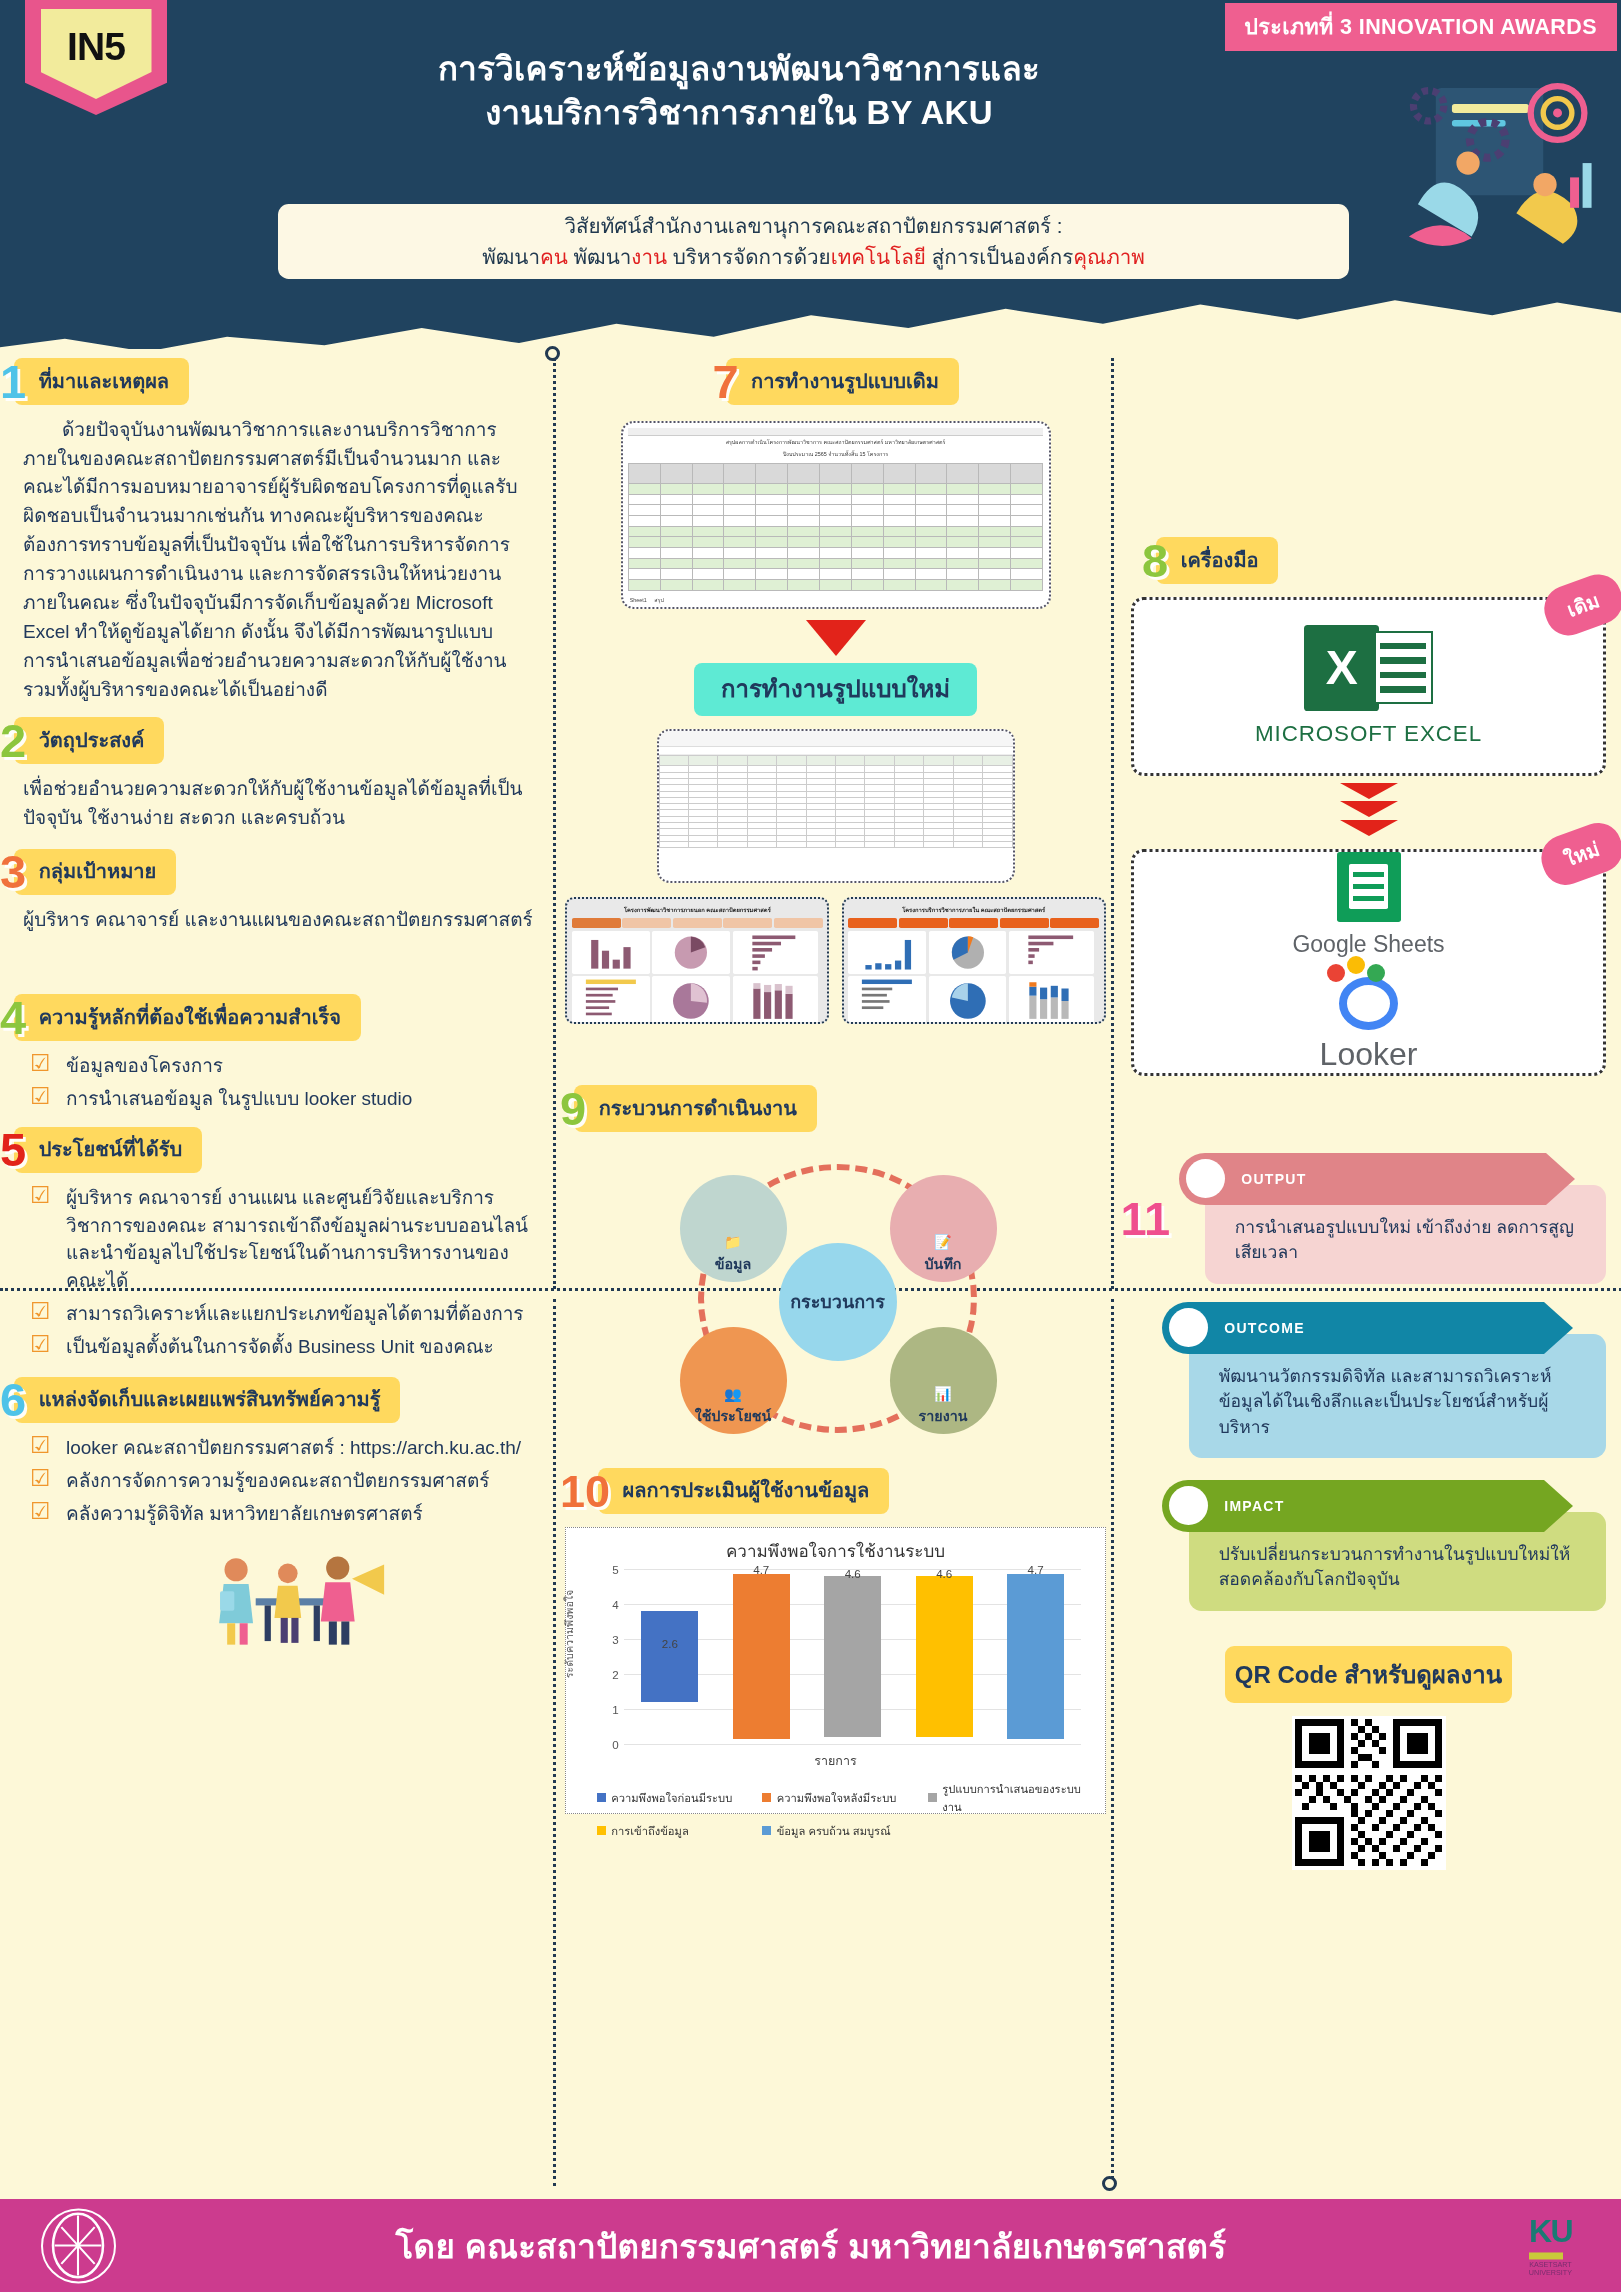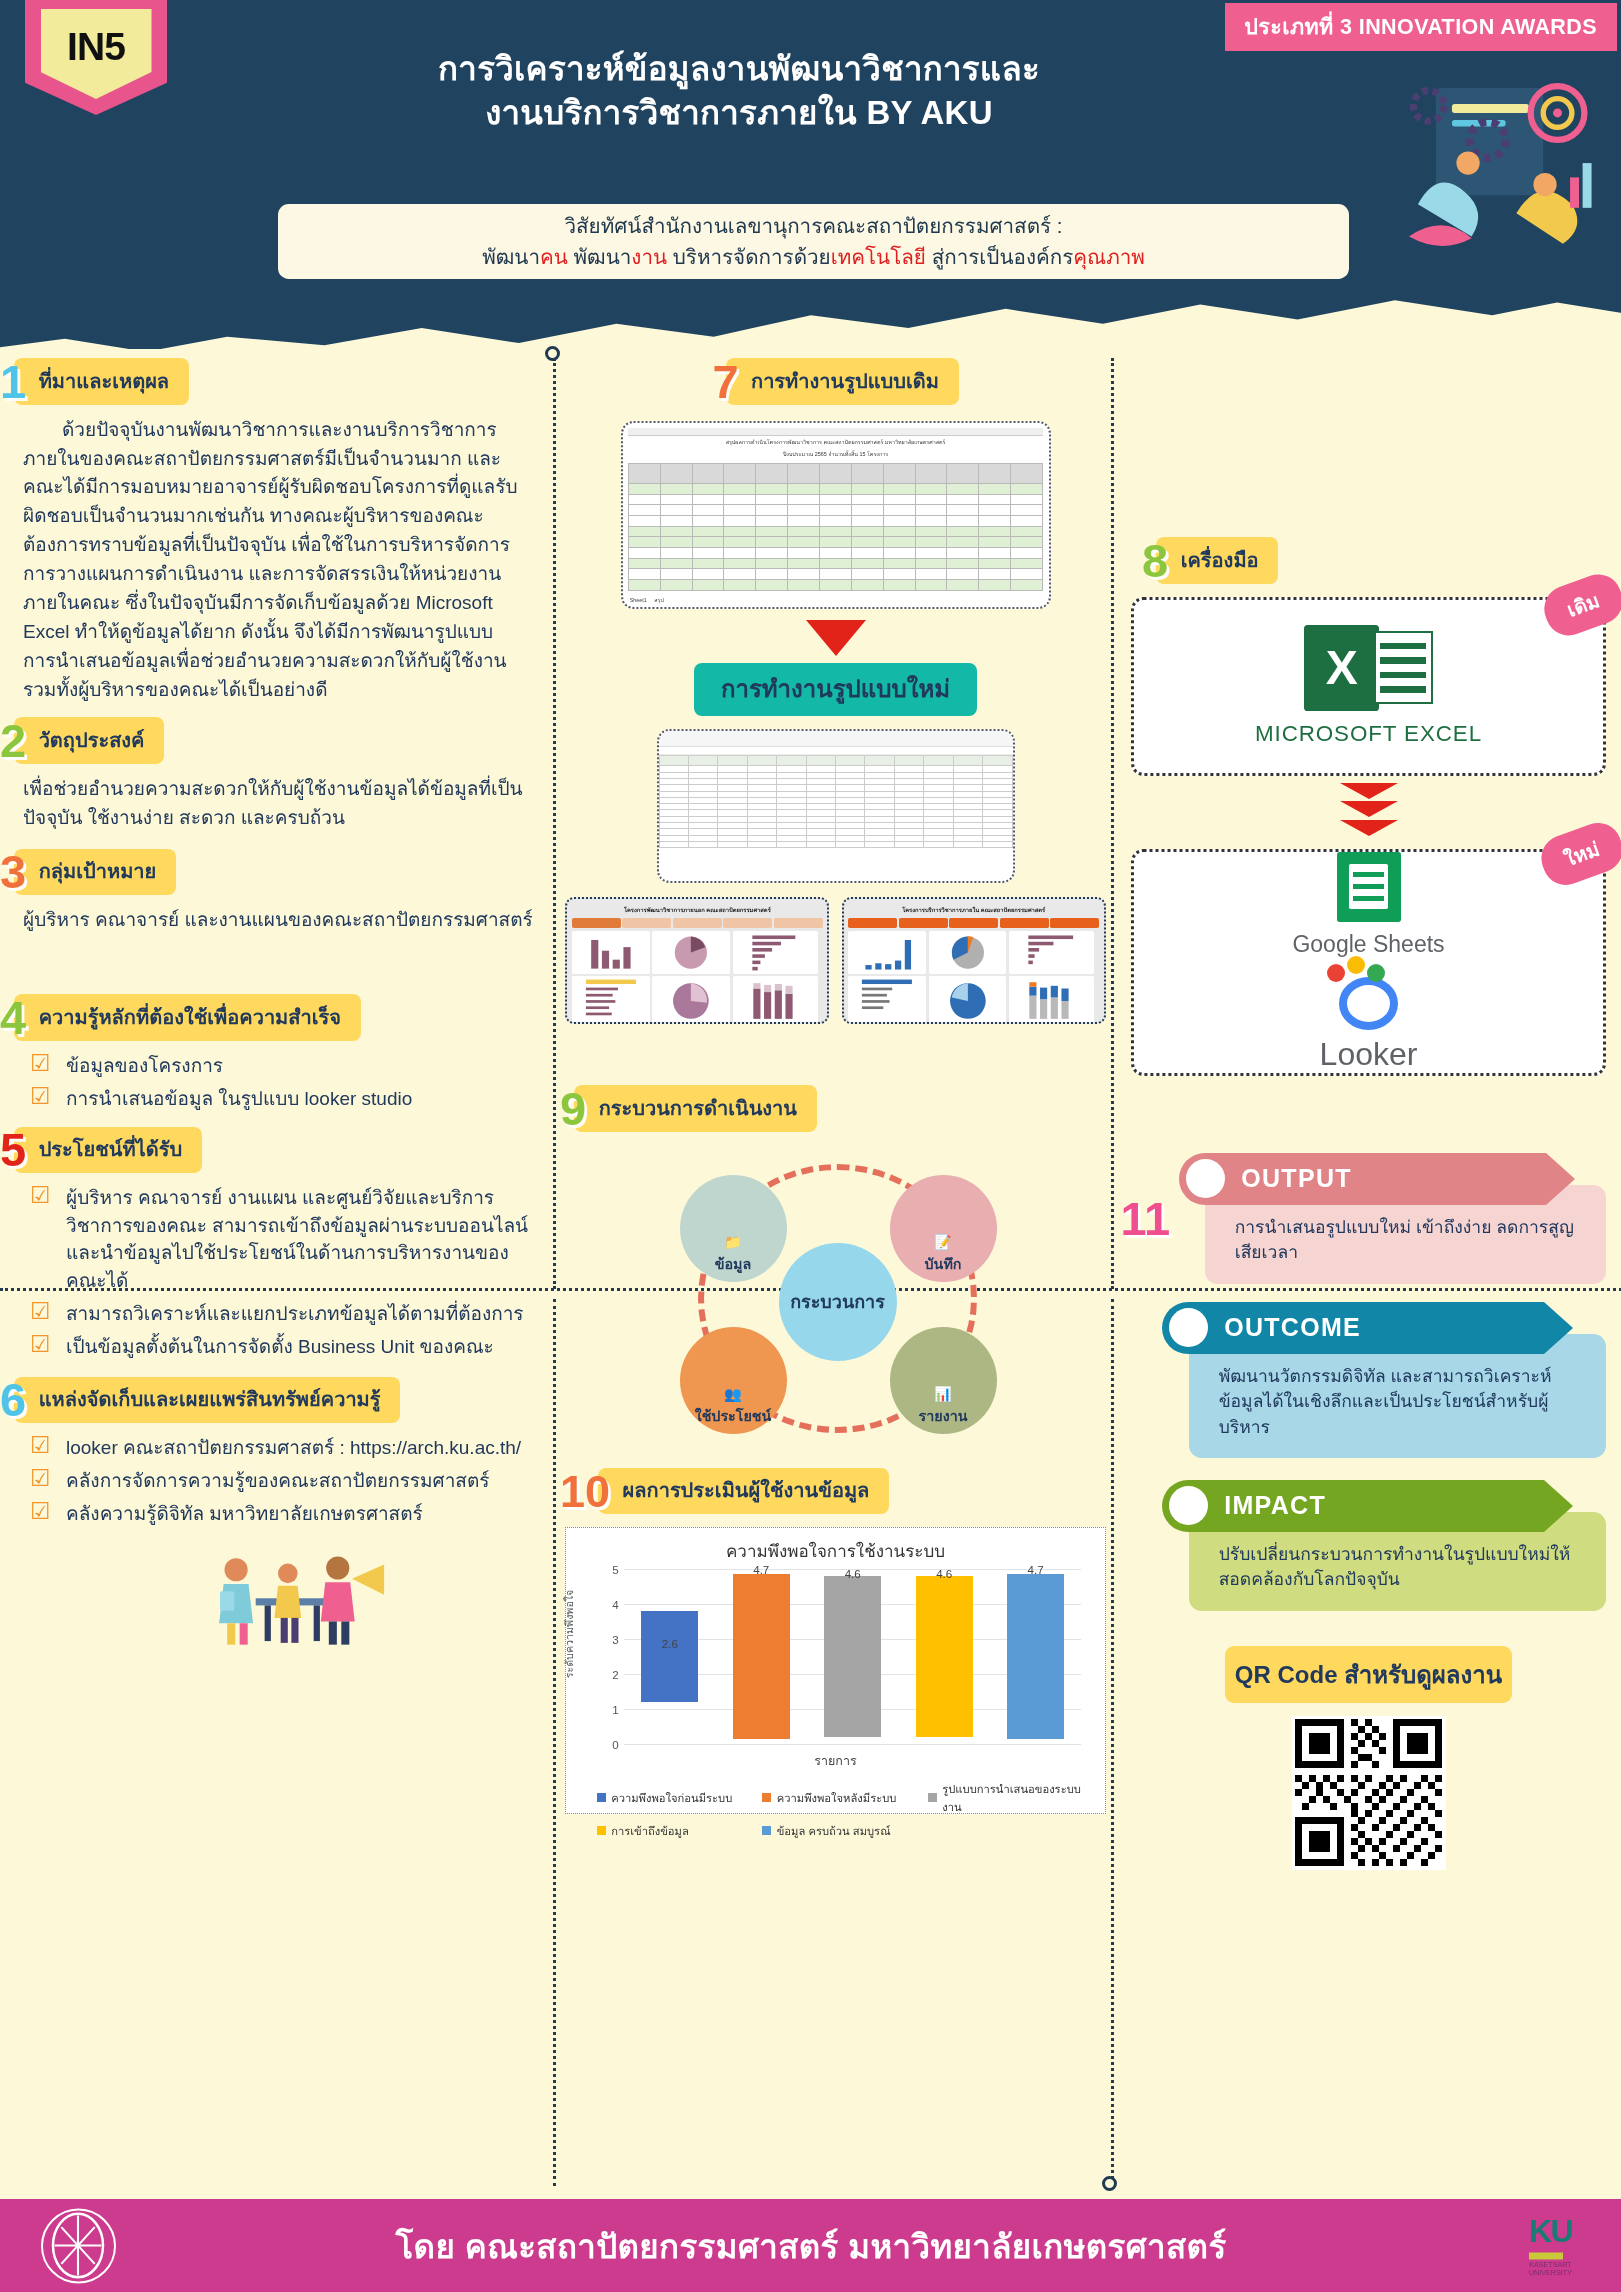--- a/index.html
+++ b/index.html
@@ -117,21 +117,21 @@
   .xl-grid th { background:#d9d9d9; height:19.7px; }
   .xl-grid tr.g td { background:#dff0d4; }
   .xl-tabs { position:absolute; left:7.2px; bottom:2.7px; font-size:5.4px; color:#444; }
 
   .red-arrow {
     margin:10.7px auto 7.2px; width:0; height:0;
     border-left:30px solid transparent; border-right:30px solid transparent;
     border-top:36px solid #e2231a;
   }
   .new-pill {
-    display:inline-block; background:#14b8a6; border-radius:8px;
+    display:inline-block; background:#5eead4; border-radius:8px;
     padding:6.3px 27px 8px; color:#20395c; font-size:24px; font-weight:bold;
   }
   .sheet-card {
     margin:12.5px auto 0; width:358px; height:154px; background:#fff;
     border:2.7px dotted #556; border-radius:12.5px; overflow:hidden; position:relative;
   }
   .gs-bar { height:16px; background:#f6f6f6; border-bottom:0.9px solid #ddd; }
   .gs-bar2{ height:8px; background:#fff; border-bottom:0.9px solid #eee; }
   .gs-grid{ width:100%; border-collapse:collapse; }
   .gs-grid td, .gs-grid th { border:0.4px solid #ccc; height:6.3px; font-size:2.7px; }
@@ -247,21 +247,21 @@
     border-radius:27px 0 0 27px;
   }
   .ooi-tab:after {
     content:""; position:absolute; right:-29px; top:0;
     border-top:26px solid transparent; border-bottom:26px solid transparent;
     border-left:29px solid currentColor;
   }
   .ooi-circ {
     width:39px; height:39px; border-radius:50%; background:#fff; margin-left:7.2px; flex:none;
   }
-  .ooi-lab { color:#fff; font-size:25px; font-weight:bold; margin-left:16px;
+  .ooi-lab { color:#fff; font-size:14px; font-weight:bold; margin-left:16px;
              letter-spacing:1.3px; }
   .ooi-body {
     margin-top:-19.7px; padding:30px 19.7px 18px 30px; border-radius:12.5px;
     color:#21395c; font-size:17.5px; line-height:1.45; width:94%; margin-left:6%;
   }
   .qr-pill {
     margin:19.7px auto 0; background:#ffd95e; border-radius:9px;
     padding:9px 10px; color:#20395c; font-size:24px; font-weight:bold;
     display:inline-block;
   }

